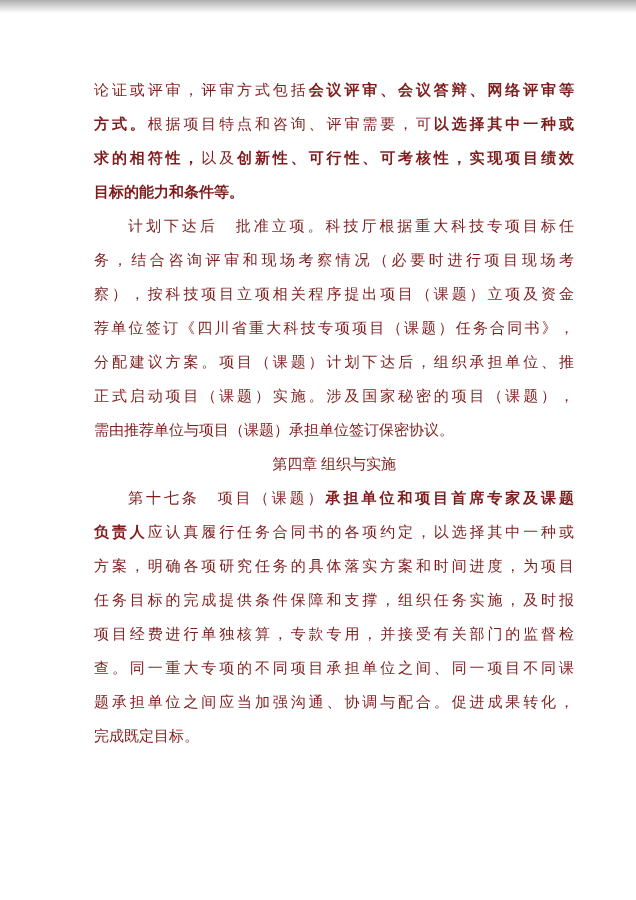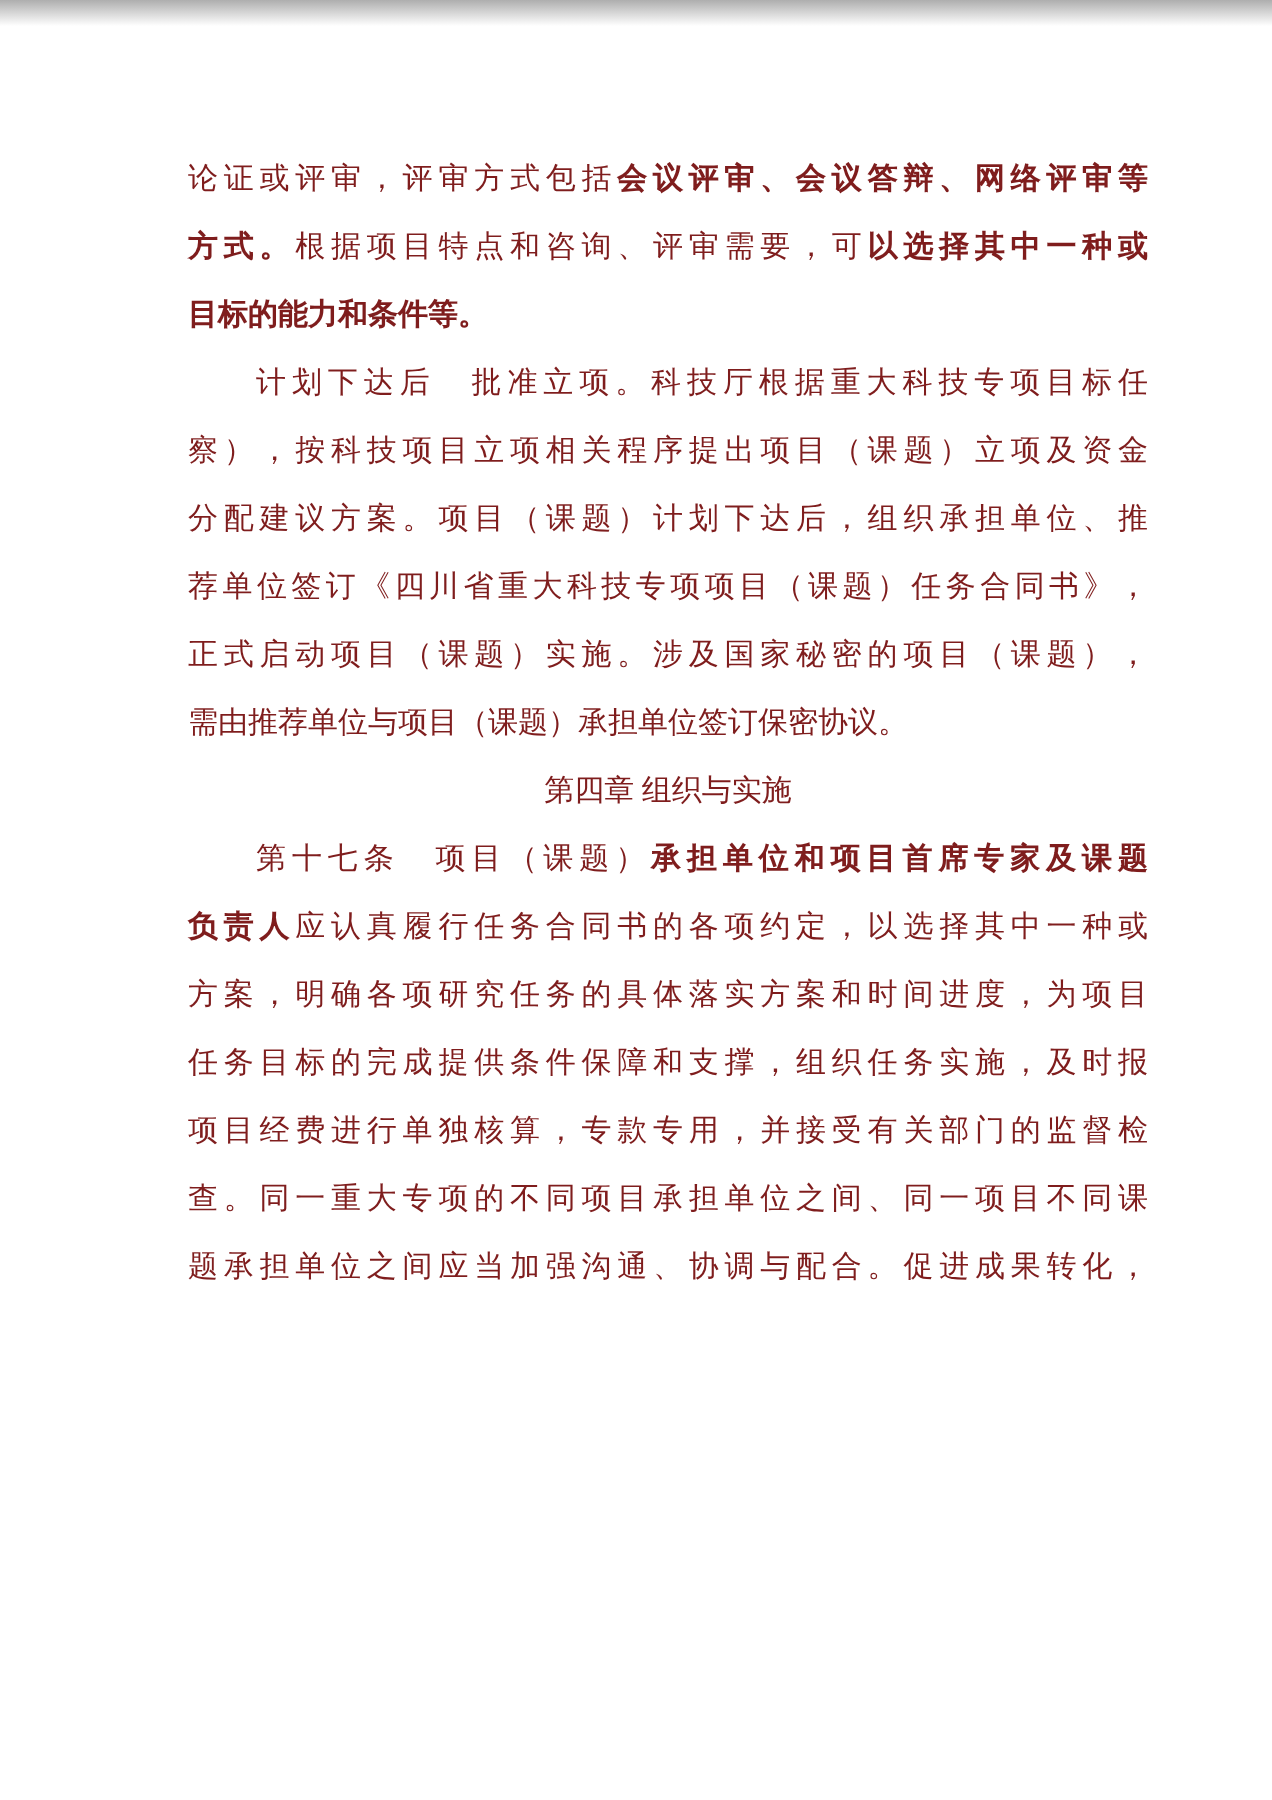--- a/index.html
+++ b/index.html
@@ -57,37 +57,40 @@
 </head>
 <body>
 
 <div class="scan-shade"></div>
 
 <div class="doc">
 
   <div class="para">
     <div class="line"><span>论证或评审，评审方式包括</span><span class="b">会议评审、会议答辩、网络评审等</span></div>
     <div class="line"><span class="b">方式。</span><span>根据项目特点和咨询、评审需要，可</span><span class="b">以选择其中一种或</span></div>
+    <div class="line"><span class="b">求的相符性，</span><span>以及</span><span class="b">创新性、可行性、可考核性，实现项目绩效</span></div>
     <div class="line end"><span class="b">目标的能力和条件等。</span></div>
   </div>
 
   <div class="para">
     <div class="line indent"><span>计划下达后　批准立项。科技厅根据重大科技专项目标任</span></div>
+    <div class="line"><span>务，结合咨询评审和现场考察情况（必要时进行项目现场考</span></div>
     <div class="line"><span>察），按科技项目立项相关程序提出项目（课题）立项及资金</span></div>
+    <div class="line"><span>荐单位签订《四川省重大科技专项项目（课题）任务合同书》，</span></div>
     <div class="line"><span>分配建议方案。项目（课题）计划下达后，组织承担单位、推</span></div>
-    <div class="line"><span>荐单位签订《四川省重大科技专项项目（课题）任务合同书》，</span></div>
     <div class="line"><span>正式启动项目（课题）实施。涉及国家秘密的项目（课题），</span></div>
     <div class="line end"><span>需由推荐单位与项目（课题）承担单位签订保密协议。</span></div>
   </div>
 
   <div class="heading"><span>第四章 组织与实施</span></div>
 
   <div class="para">
     <div class="line indent"><span>第十七条　项目（课题）</span><span class="b">承担单位和项目首席专家及课题</span></div>
     <div class="line"><span class="b">负责人</span><span>应认真履行任务合同书的各项约定，以选择其中一种或</span></div>
     <div class="line"><span>方案，明确各项研究任务的具体落实方案和时间进度，为项目</span></div>
     <div class="line"><span>任务目标的完成提供条件保障和支撑，组织任务实施，及时报</span></div>
     <div class="line"><span>项目经费进行单独核算，专款专用，并接受有关部门的监督检</span></div>
     <div class="line"><span>查。同一重大专项的不同项目承担单位之间、同一项目不同课</span></div>
     <div class="line"><span>题承担单位之间应当加强沟通、协调与配合。促进成果转化，</span></div>
+    <div class="line end"><span>完成既定目标。</span></div>
   </div>
 
 </div>
 
 </body></html>

